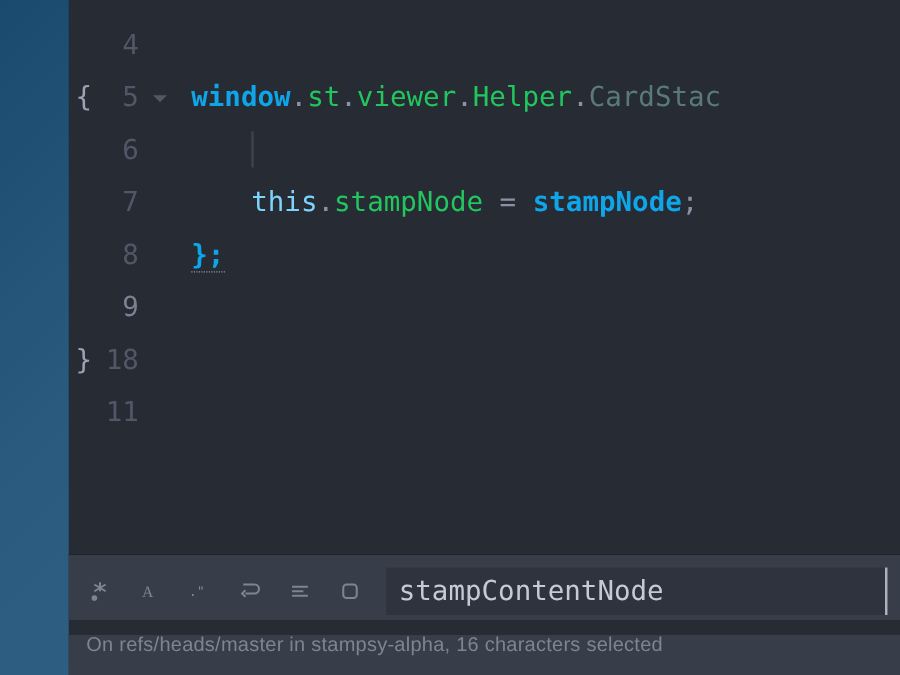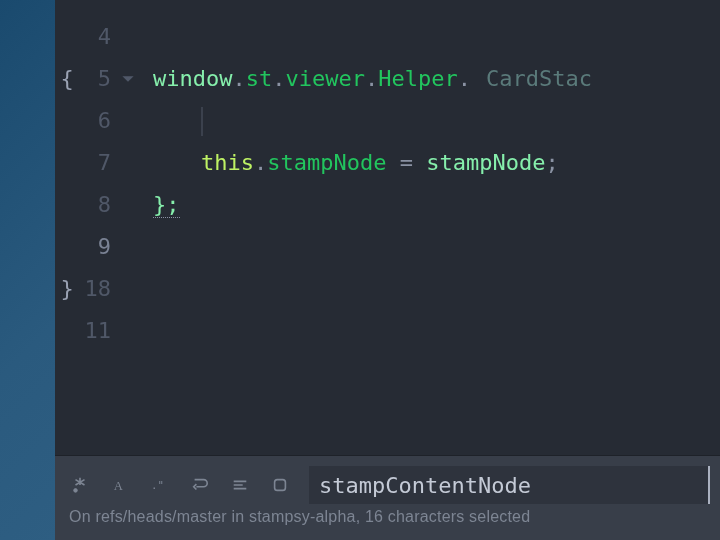--- a/index.html
+++ b/index.html
@@ -38,25 +38,25 @@
     .fold-gutter { width: 22px; flex-shrink: 0; padding-top: 16px; }
     .line-code-row { position: relative; }
     .line-code-row.hl { background: rgba(255,255,255,0.04); }
     .ln { height: 42px; line-height: 42px; color: #505868; font-size: 22px; }
     .ln.hl { color: #7a8294; }
     .fold { height: 42px; display:flex; align-items:center; justify-content:center; }
     .fold svg { width: 14px; height: 14px; }
     .fold svg path { fill: #505868; }
     .code-lines { flex: 1; padding-top: 16px; overflow: hidden; }
     .cl { height: 42px; line-height: 42px; font-size: 22px; white-space: pre; color: #c9d0dd; padding-left: 14px; }
-    .tk-var { color: #86efac; }
+    .tk-var { color: #0ea5e9; font-weight: bold; }
     .tk-prop { color: #22c55e; }
     .tk-dot { color: #8a92a3; }
-    .tk-class { color: #5a7a7a; margin-left: 15px; }
-    .tk-this { color: #bef264; }
+    .tk-class { color: #5a7a7a; }
+    .tk-this { color: #7dd3fc; }
     .tk-op { color: #8a92a3; }
     .highlight { background: #f5e9b8; color: #3b3b30; border-radius: 3px; padding: 1px 2px; }
     .indent-guide { display: inline-block; width: 2px; height: 29px; background: #3b414d; vertical-align: middle; margin-right: 46px; margin-left: 48px; position: relative; top: -1px; }
     .indent-spacer { display:inline-block; width: 48px; }
     .semi-underline { border-bottom: 1px dotted #8a92a3; }
 
     .find-bar {
       background: #383e49;
       border-top: 1px solid #1e2229;
       padding: 10px 10px 4px 14px;
@@ -84,20 +84,21 @@
     }
     .find-input::placeholder { color: #6a7181; }
 
     .status-bar {
       background: #383e49;
       padding: 0 14px 14px 14px;
       color: #7d8593;
       font-size: 16px;
       font-family: -apple-system, Helvetica, Arial, sans-serif;
       letter-spacing: 0.2px;
+      margin-top: 12px;
     }
   </style>
 </head>
 <body>
 
 <div class="editor-window">
   <div class="code-area">
     <div class="gutter-left">
       <div class="brace-row"></div>
       <div class="brace-row">{</div>

